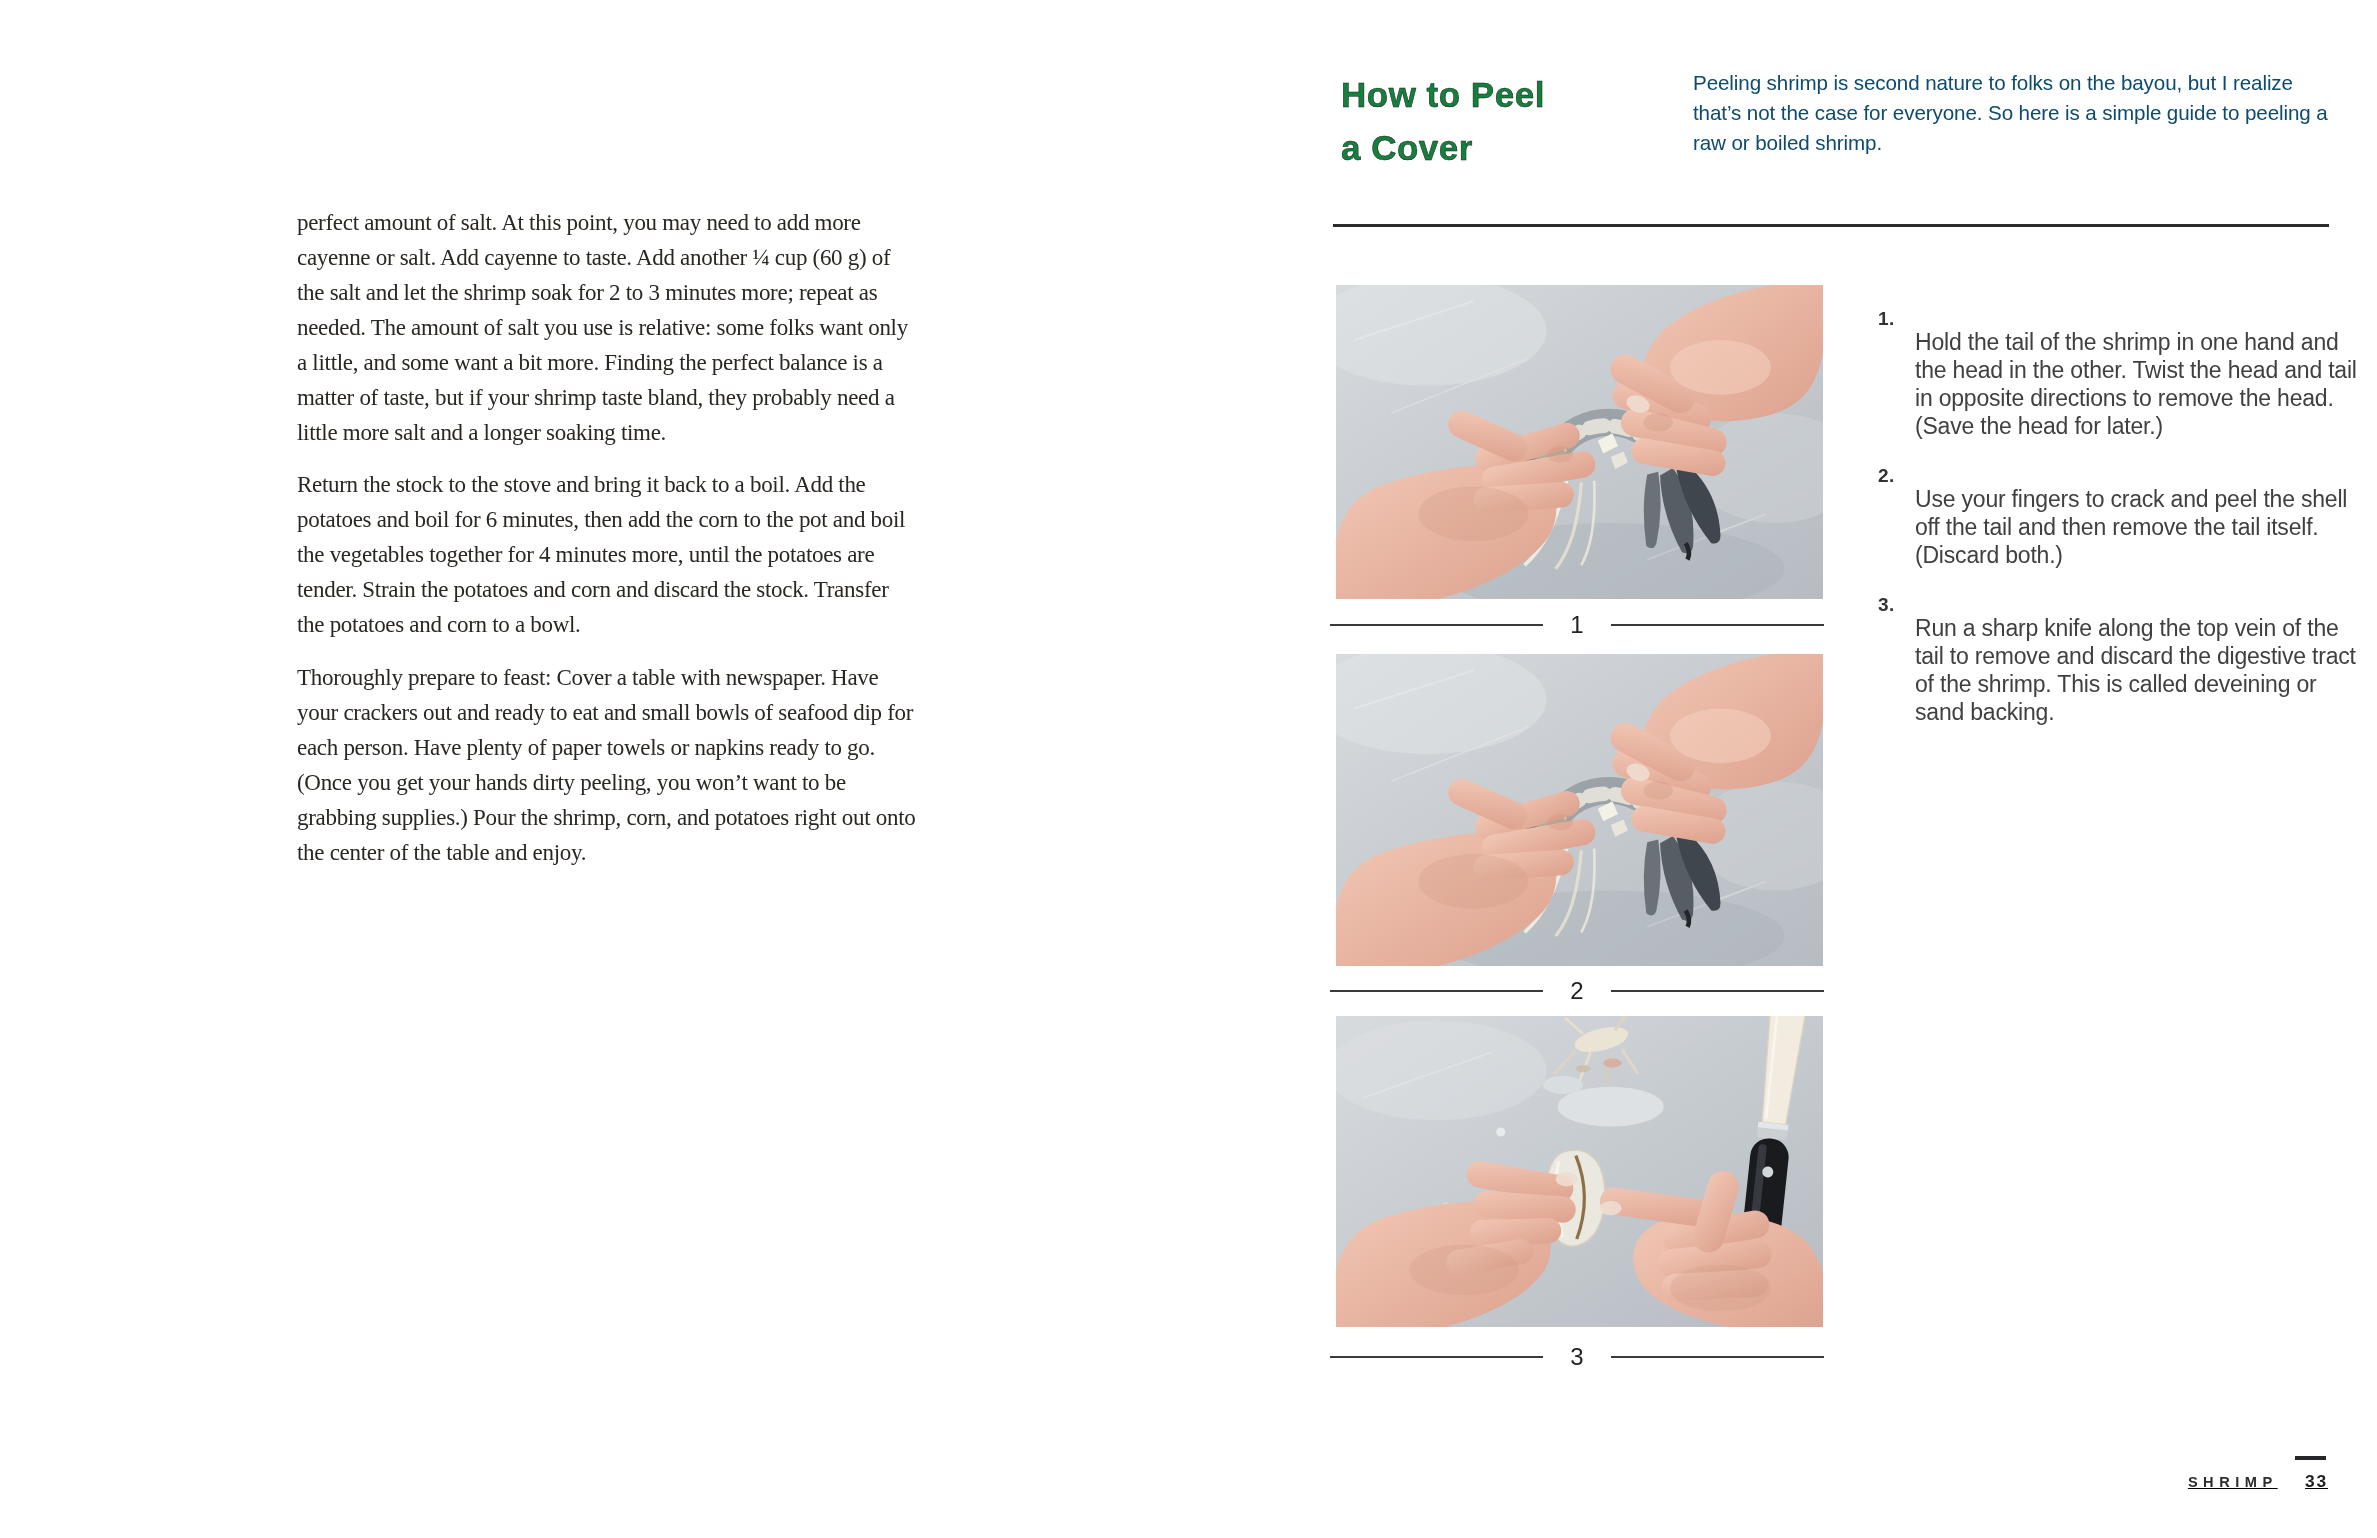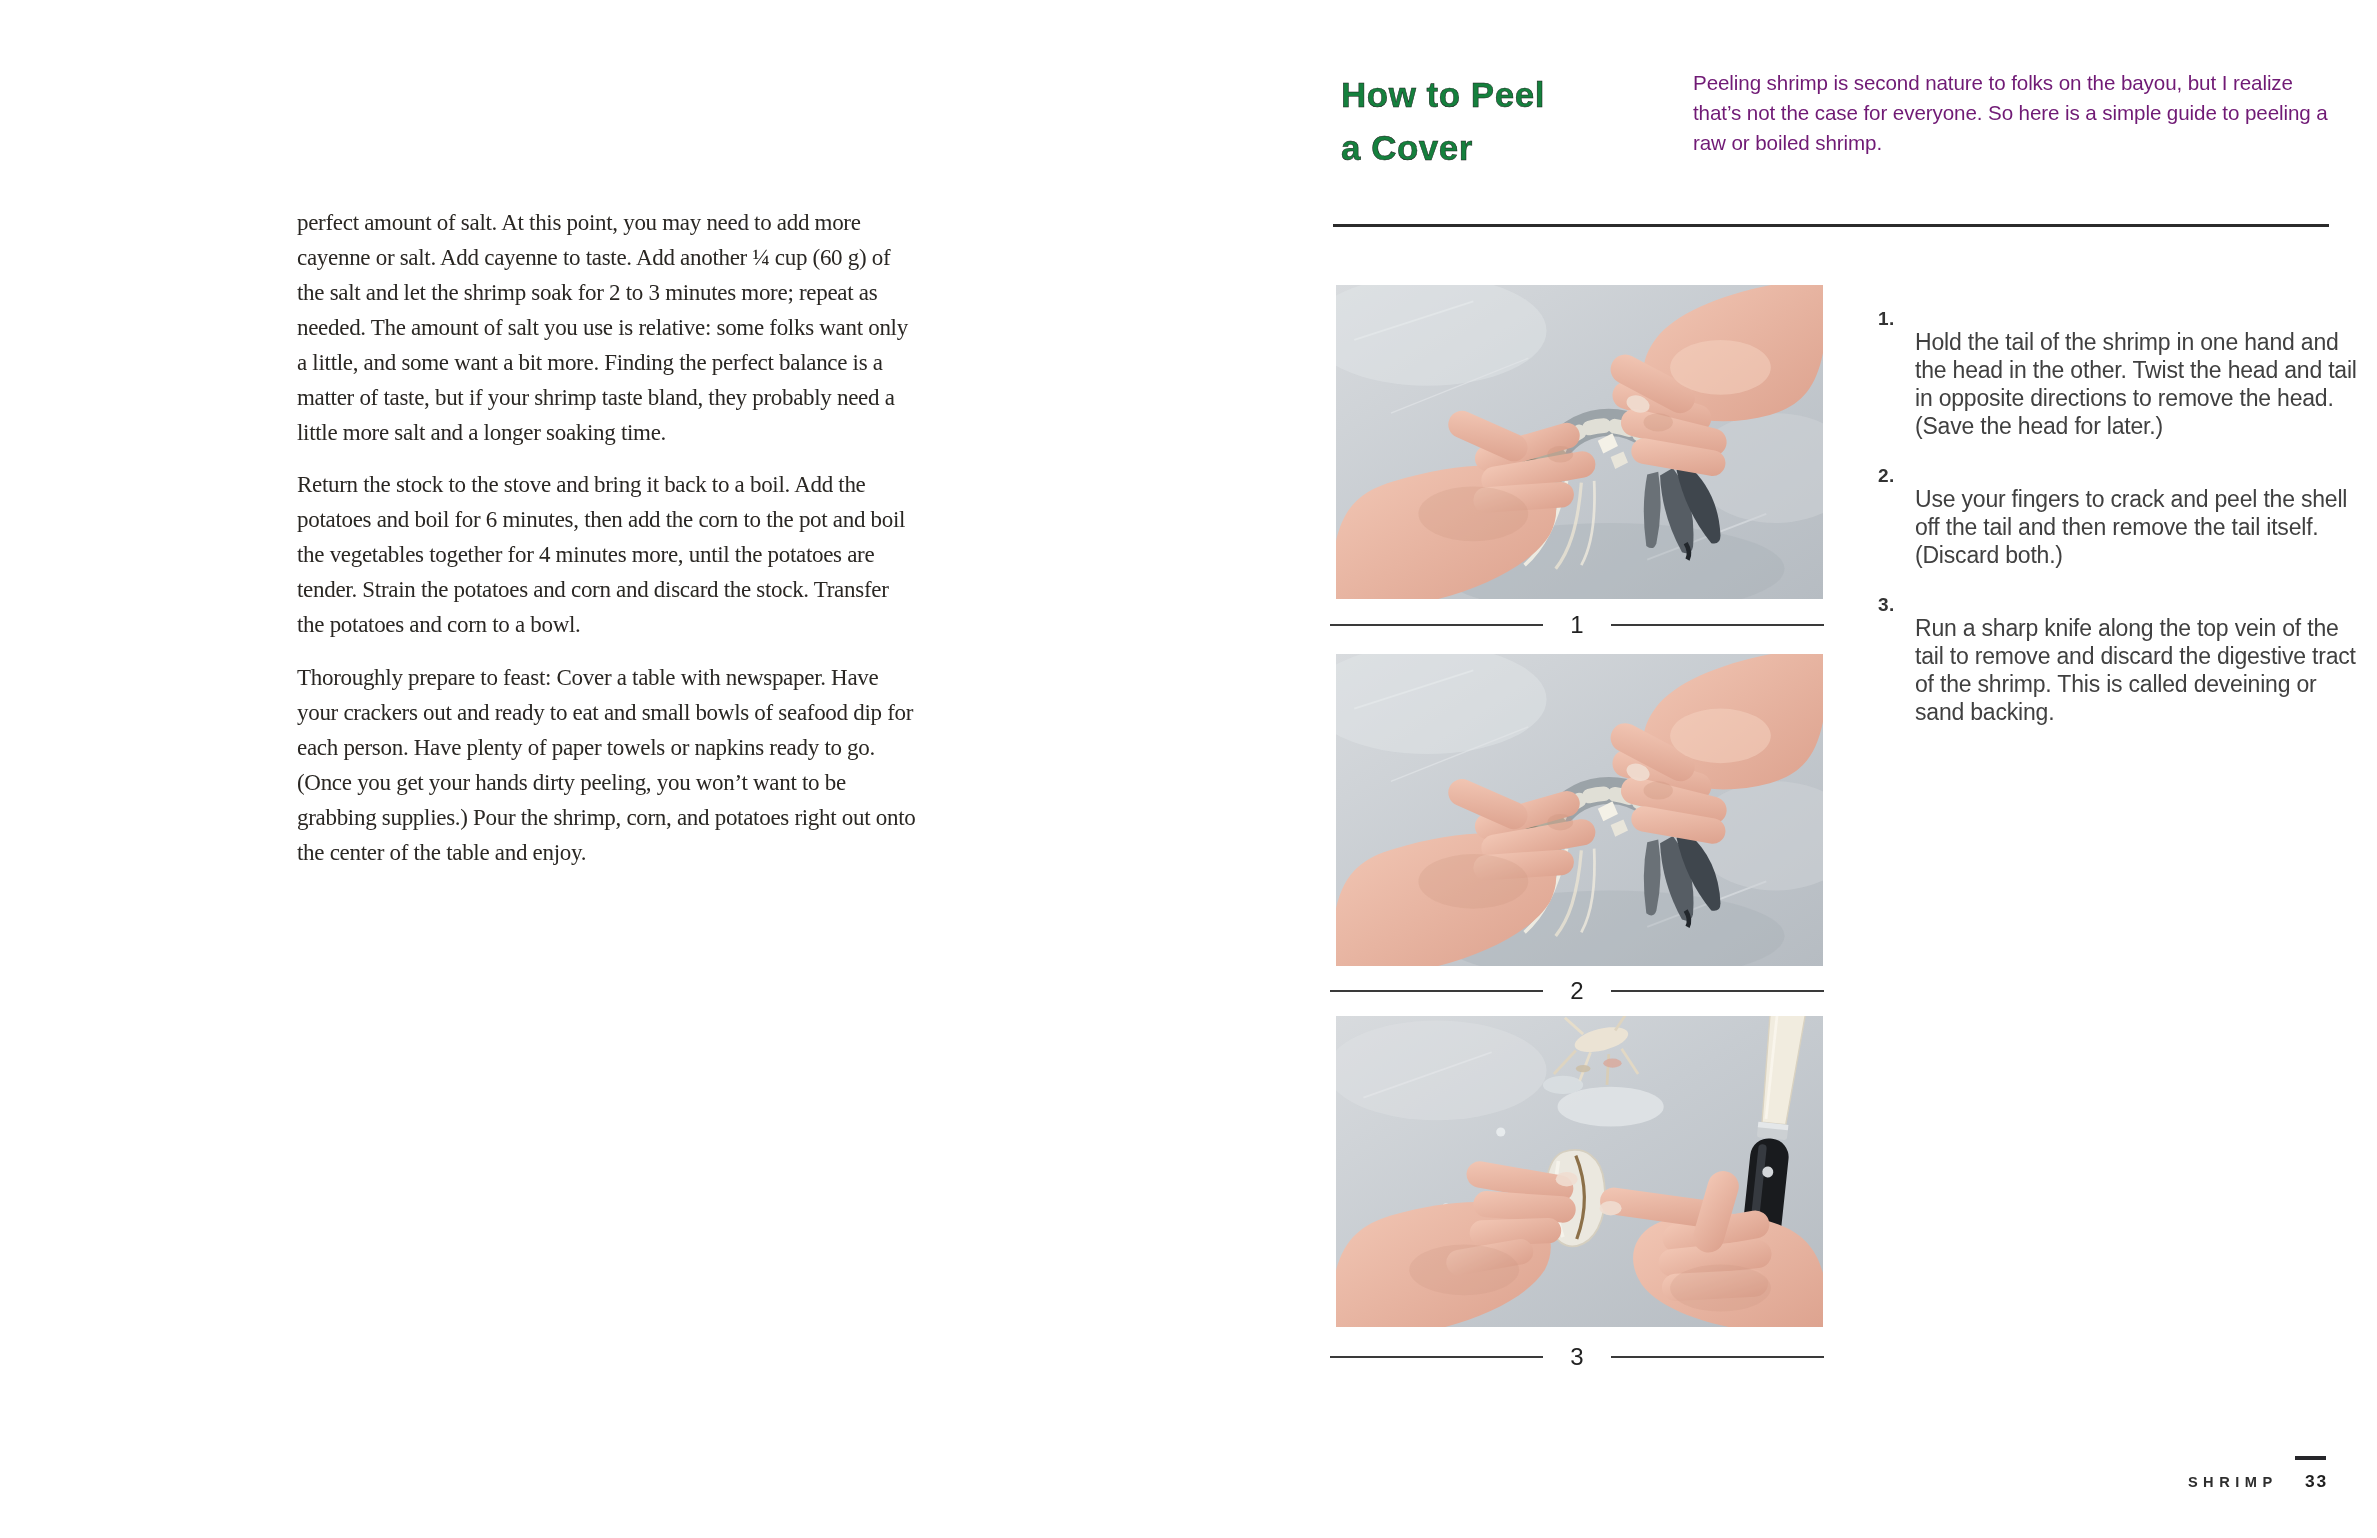--- a/index.html
+++ b/index.html
@@ -19,21 +19,21 @@
 
   
   .page-title {
     position:absolute; left:1333px; top:60px; margin:8px;
     font-size:35px; line-height:53px; font-weight:700; color:#15803d; letter-spacing:0.5px;
     -webkit-text-stroke:0.5px #181818;
   }
   .page-title span { display:block; }
   .intro {
     position:absolute; left:1693px; top:68px; width:646px; margin:0;
-    font-size:20.6px; line-height:30px; color:#701a75; letter-spacing:-0.1px;
+    font-size:20.6px; line-height:30px; color:#0c4a6e; letter-spacing:-0.1px;
   }
   .header-rule {
     position:absolute; left:1333px; top:224px; width:996px; height:2.7px;
     background:#2b2b2b; border:none; margin:0;
   }
 
   
   .figure { position:absolute; left:1336px; width:487px; margin:0; }
   #fig1 { top:285px;  height:314px; }
   #fig2 { top:654px;  height:312px; }
@@ -53,21 +53,21 @@
   .step { display:flex; margin:0 0 21px 0; }
   .step-num {
     flex:0 0 37px; width:37px; font-size:19px; font-weight:700; color:#333333;
     padding-top:4.6px; letter-spacing:0.5px;
   }
   .step-text { flex:1; font-size:23px; line-height:28px; color:#404040; letter-spacing:-0.2px;margin-top:24px; }
 
   
   .folio { position:absolute; right:49px; top:1456px; text-align:right; }
   .folio-bar { display:block; width:31px; height:3.7px; background:#26262a; margin:0 1.8px 11px auto; }
-  .folio-row { display:flex; align-items:baseline; gap:27.4px; justify-content:space-between; }
+  .folio-row { display:flex; align-items:baseline; gap:27.4px; justify-content:space-between;text-decoration:underline; }
   .folio-section { font-size:14.6px; letter-spacing:5.5px; font-weight:600; color:#2e2e2e; }
   .folio-num { font-size:17.4px; font-weight:700; letter-spacing:1.8px; color:#1f1f1f; }
 </style>
 </head>
 <body>
 
 <div class="spread">
 
   <section class="left-col">
     <p>perfect amount of salt. At this point, you may need to add more cayenne or salt. Add cayenne to taste. Add another ¼ cup (60 g) of the salt and let the shrimp soak for 2 to 3 minutes more; repeat as needed. The amount of salt you use is relative: some folks want only a little, and some want a bit more. Finding the perfect balance is a matter of taste, but if your shrimp taste bland, they probably need a little more salt and a longer soaking time.</p>

